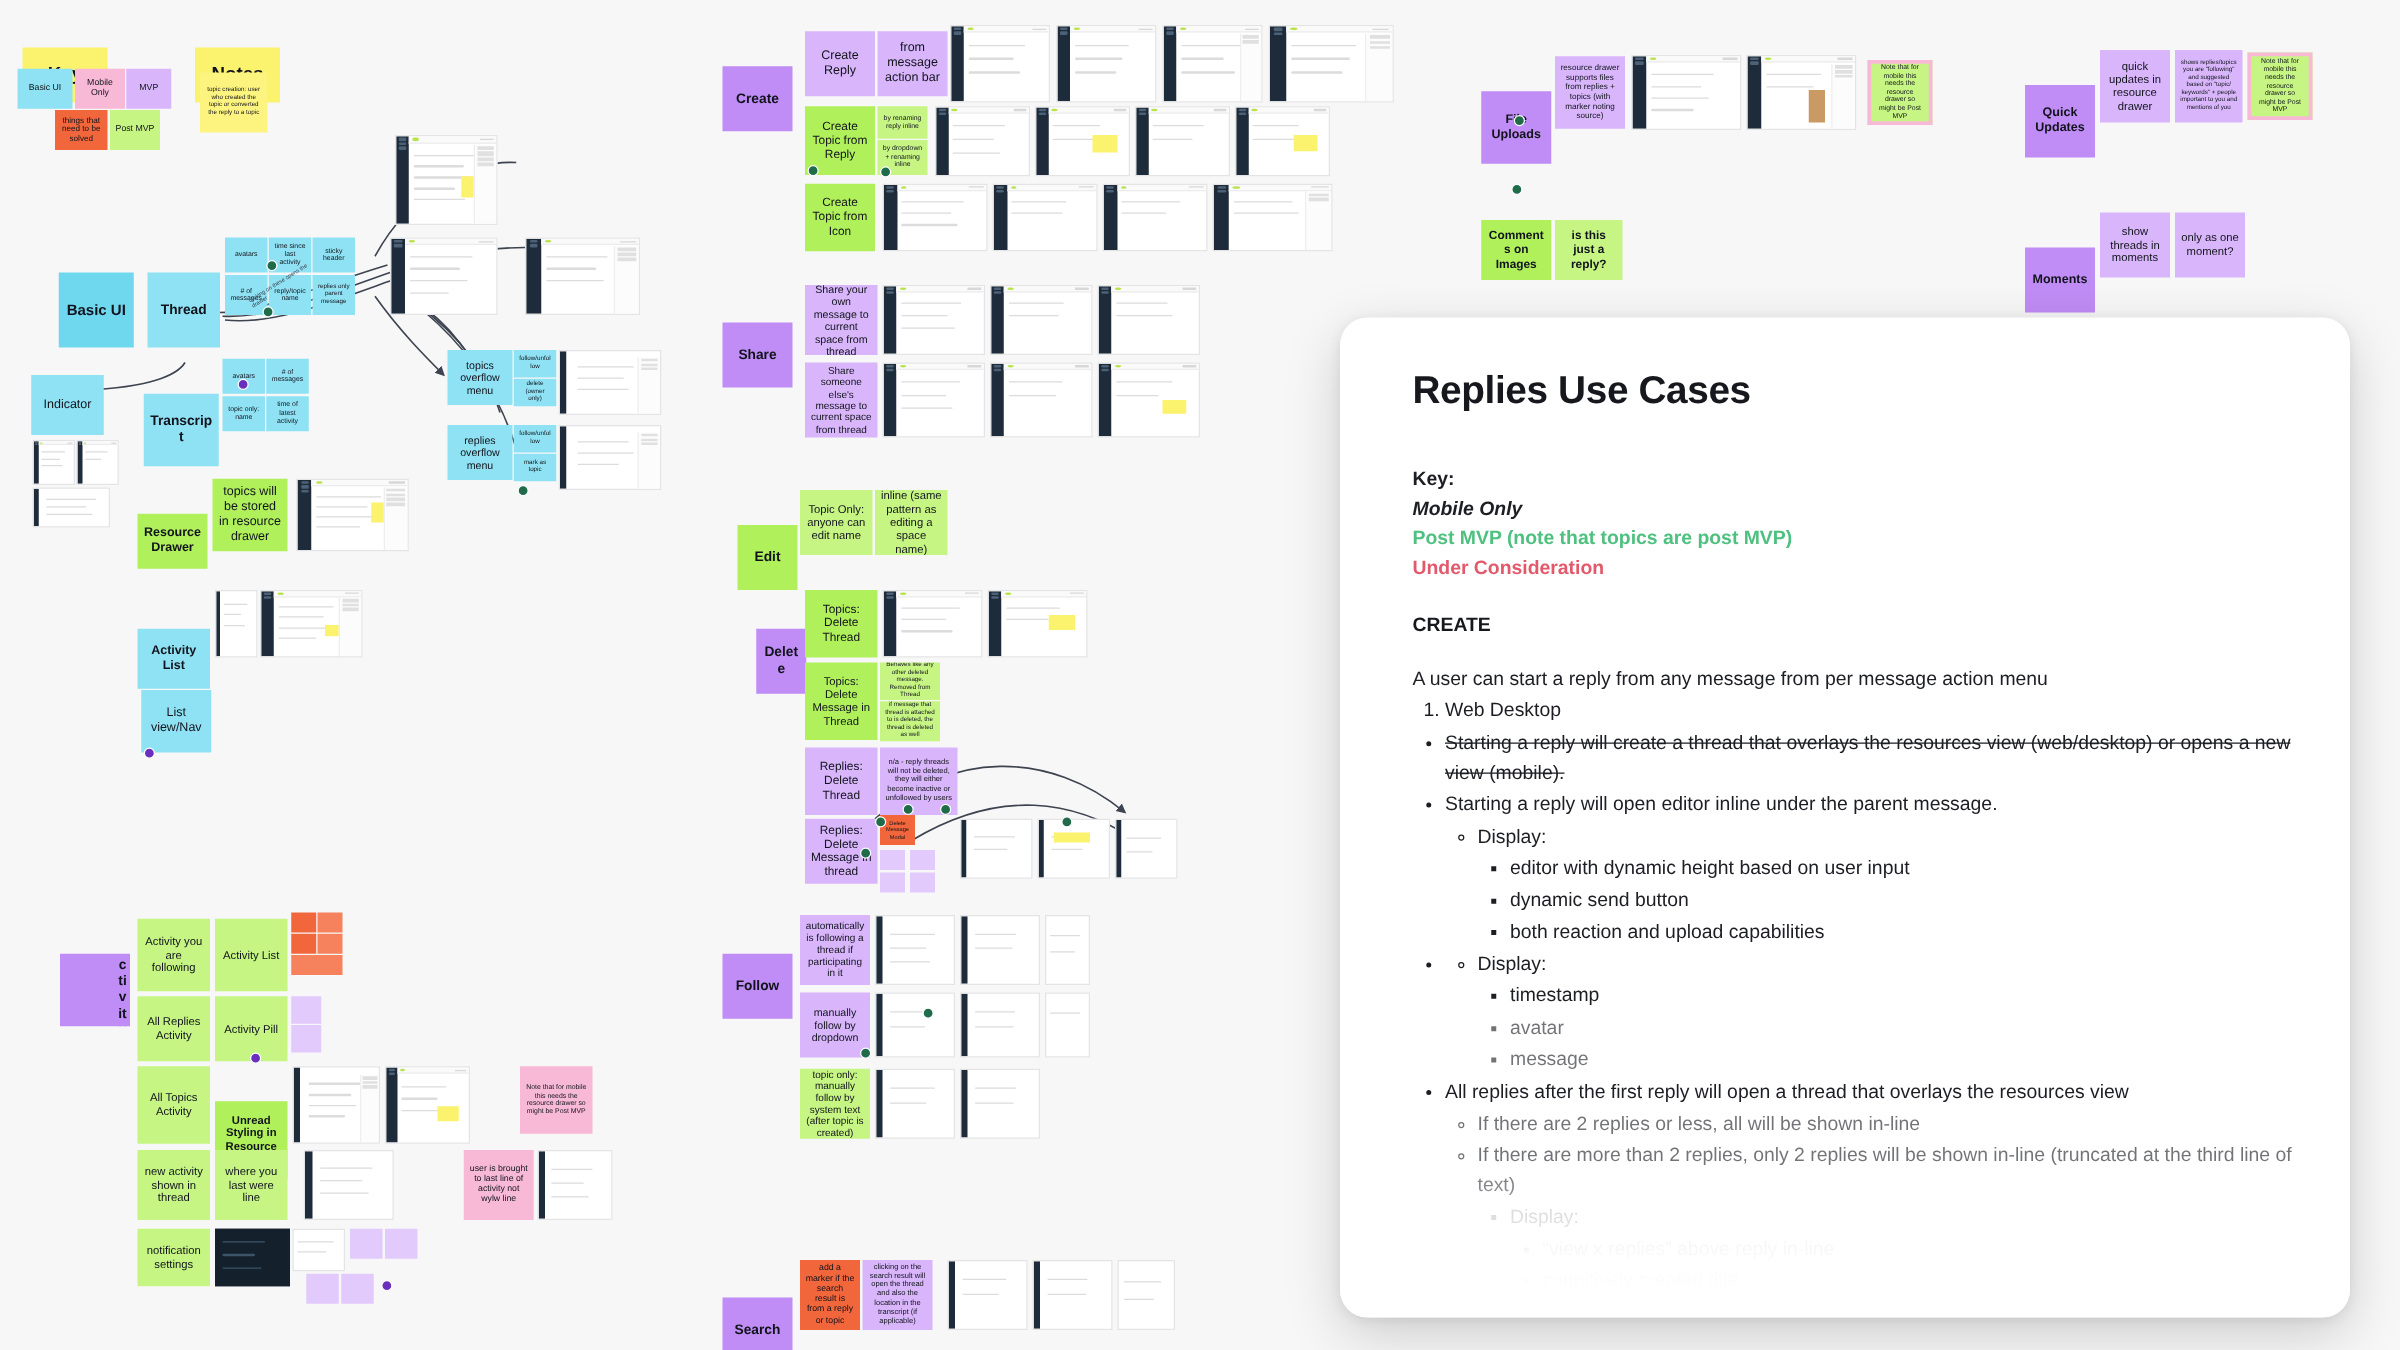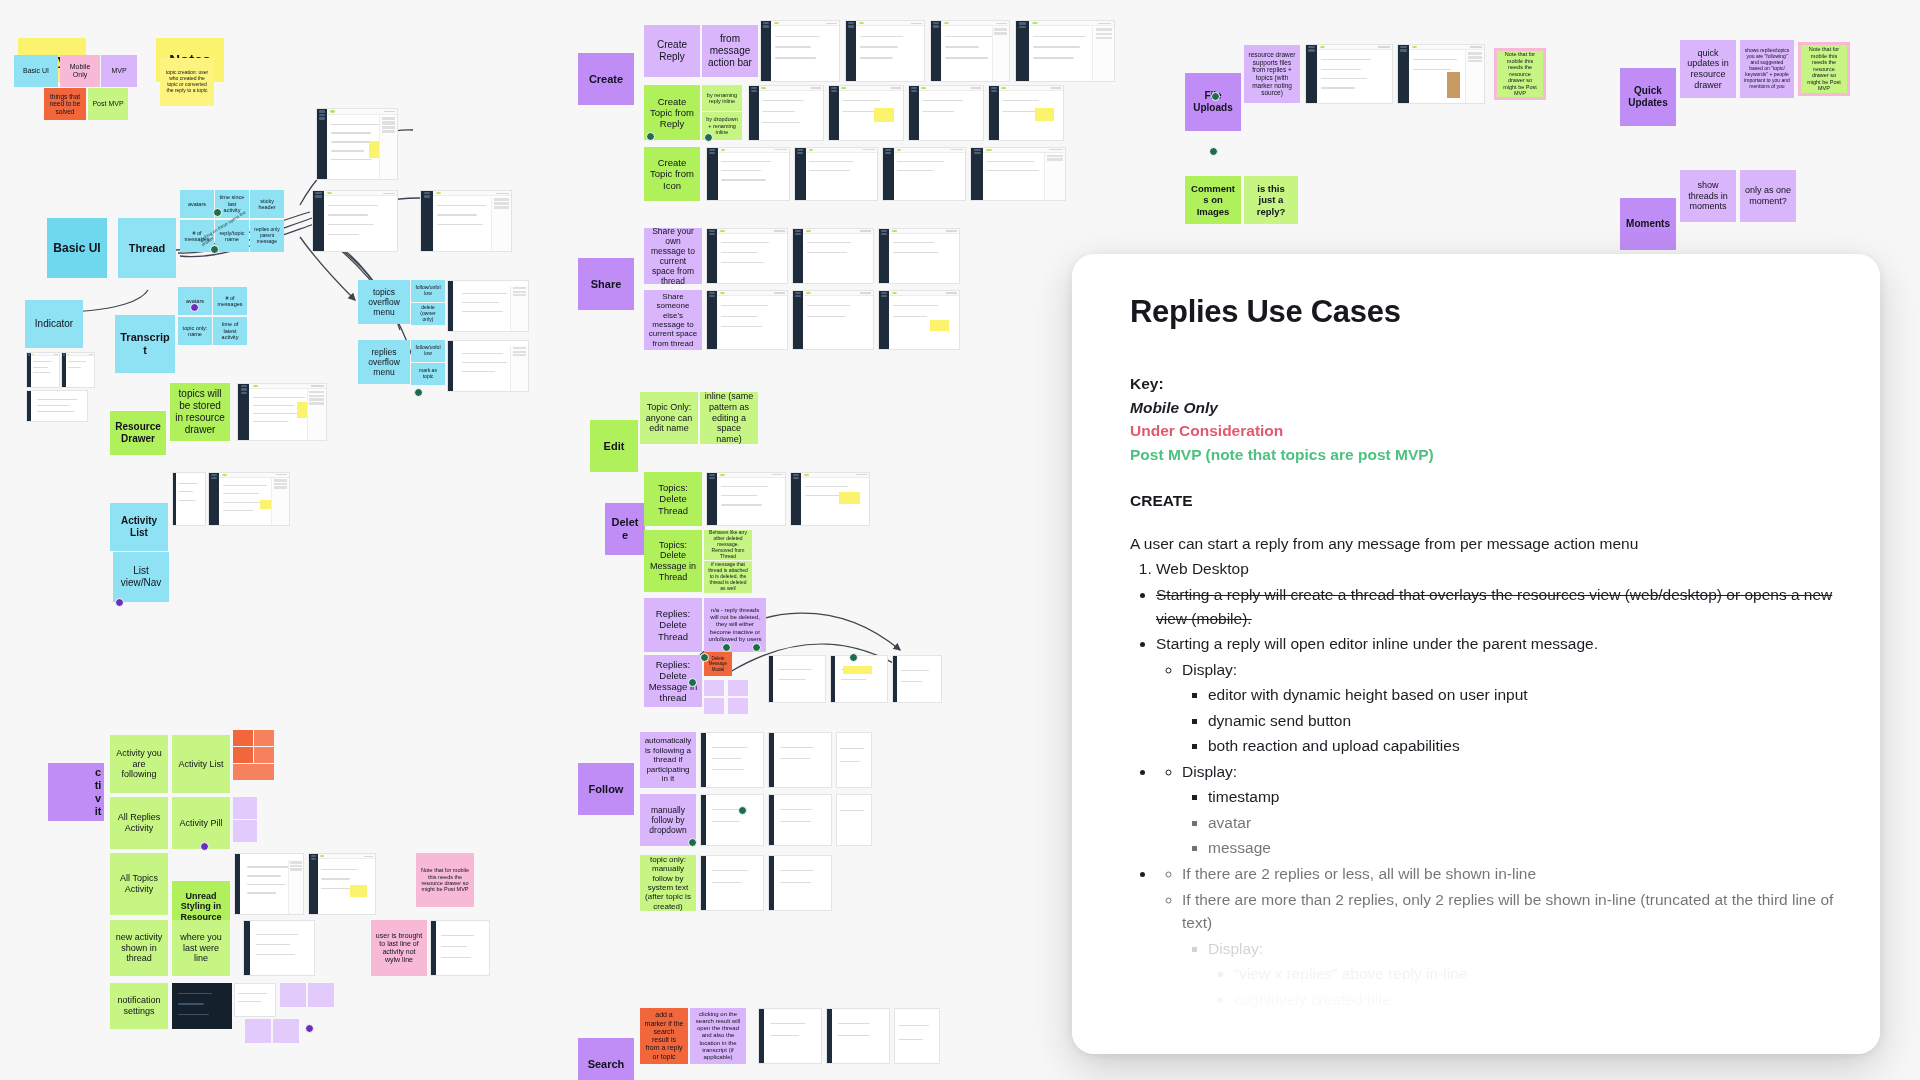--- a/index.html
+++ b/index.html
@@ -954,22 +954,22 @@
   <div class="note bold c-purple" style="left:1620px;top:170px;width:56px;height:52px;font-size:10px;">Moments</div>
   <div class="note c-purple-l" style="left:1680px;top:170px;width:56px;height:52px;font-size:9px;">show threads in moments</div>
   <div class="note c-purple-l" style="left:1740px;top:170px;width:56px;height:52px;font-size:9px;">only as one moment?</div>
 
   <div id="overlay">
     <div class="inner">
       <div id="ov-title">Replies Use Cases</div>
 
       <div class="ov-line">Key:</div>
       <div class="ov-line ov-italic">Mobile Only</div>
+      <div class="ov-line ov-green">Post MVP (note that topics are post MVP)</div>
       <div class="ov-line ov-red">Under Consideration</div>
-      <div class="ov-line ov-green">Post MVP (note that topics are post MVP)</div>
 
       <div class="ov-h">CREATE</div>
       <div class="ov-p">A user can start a reply from any message from per message action menu</div>
 
       <ol class="ov">
         <li>Web Desktop</li>
       </ol>
 
       <ul class="ov">
         <li>
@@ -994,20 +994,21 @@
               <span>Display:</span>
               <ul class="ov">
                 <li>timestamp</li>
                 <li class="fade1">avatar</li>
                 <li class="fade1">message</li>
               </ul>
             </li>
           </ul>
         </li>
         <li>
+          <span>All replies after the first reply will open a thread that overlays the resources view</span>
           <ul class="ov">
             <li class="fade1">If there are 2 replies or less, all will be shown in-line</li>
             <li class="fade1">
               <span>If there are more than 2 replies, only 2 replies will be shown in-line (truncated at the third line of text)</span>
               <ul class="ov">
                 <li class="fade2">
                   <span>Display:</span>
                   <ul class="ov">
                     <li class="fade2">“view x replies” above reply in-line</li>
                     <li class="fade2">cognitively created title</li>

